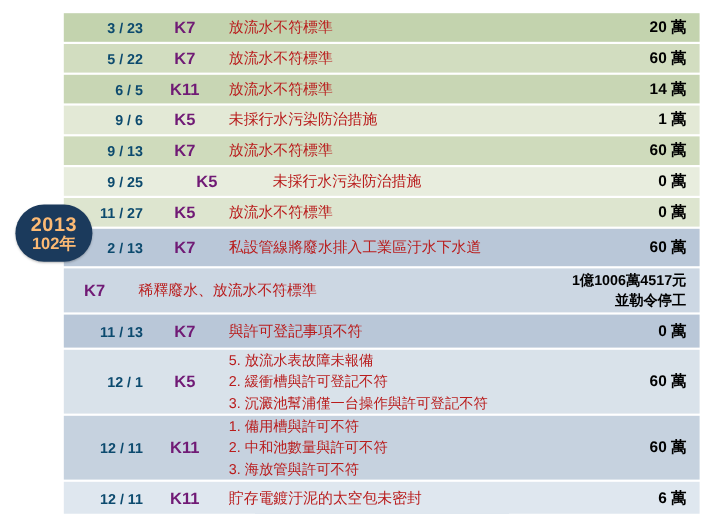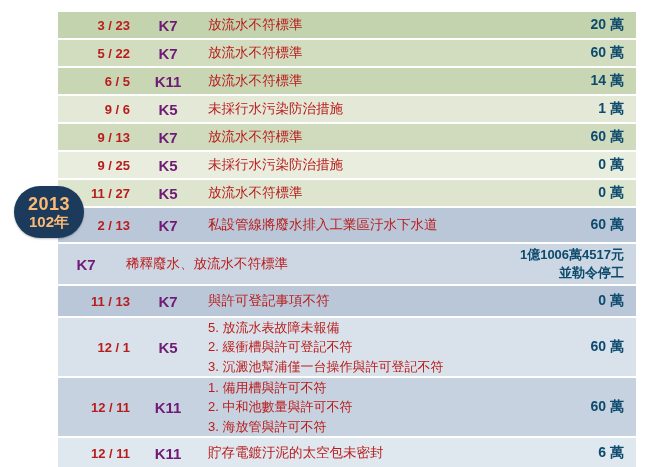--- a/index.html
+++ b/index.html
@@ -42,21 +42,21 @@
     width: 82px;
     flex: 0 0 82px;
     text-align: right;
     padding-right: 10px;
     box-sizing: border-box;
     display: flex;
     align-items: center;
     justify-content: flex-end;
     font-weight: bold;
     font-size: 13px;
-    color: #b91c1c;
+    color: #0c4a6e;
   }
   .c-code {
     width: 56px;
     flex: 0 0 56px;
     text-align: center;
     box-sizing: border-box;
     display: flex;
     align-items: center;
     justify-content: center;
     font-weight: bold;
@@ -78,21 +78,21 @@
     width: 98px;
     flex: 0 0 98px;
     text-align: right;
     padding-right: 12px;
     box-sizing: border-box;
     display: flex;
     align-items: center;
     justify-content: flex-end;
     font-weight: bold;
     font-size: 14px;
-    color: #0c4a6e;
+    color: #000000;
     white-space: pre-line;
     text-align: right;
   }
 
   .c-desc ol {
     margin: 0;
     padding: 0;
     list-style: none;
   }
   .c-desc ol li {
@@ -101,21 +101,21 @@
     font-size: 13px;
     line-height: 1.5;
   }
 
   
   .g0 { background: #c3d3ae; }
   .g1 { background: #d2ddc0; }
   .g2 { background: #c8d6b4; }
   .g3 { background: #e3e9d6; }
   .g4 { background: #cfdbbc; }
-  .g5 { background: #e8edde; }
+  .g5 { background: #e8edde; gap: 20px; }
   .g6 { background: #dde5cf; }
 
   
   .b0 { background: #b9c7d8; }
   .b1 { background: #ccd7e3; }
   .b2 { background: #b9c7d8; }
   .b3 { background: #d9e2ea; }
   .b4 { background: #c6d2df; }
   .b5 { background: #dfe7ef; }
 

